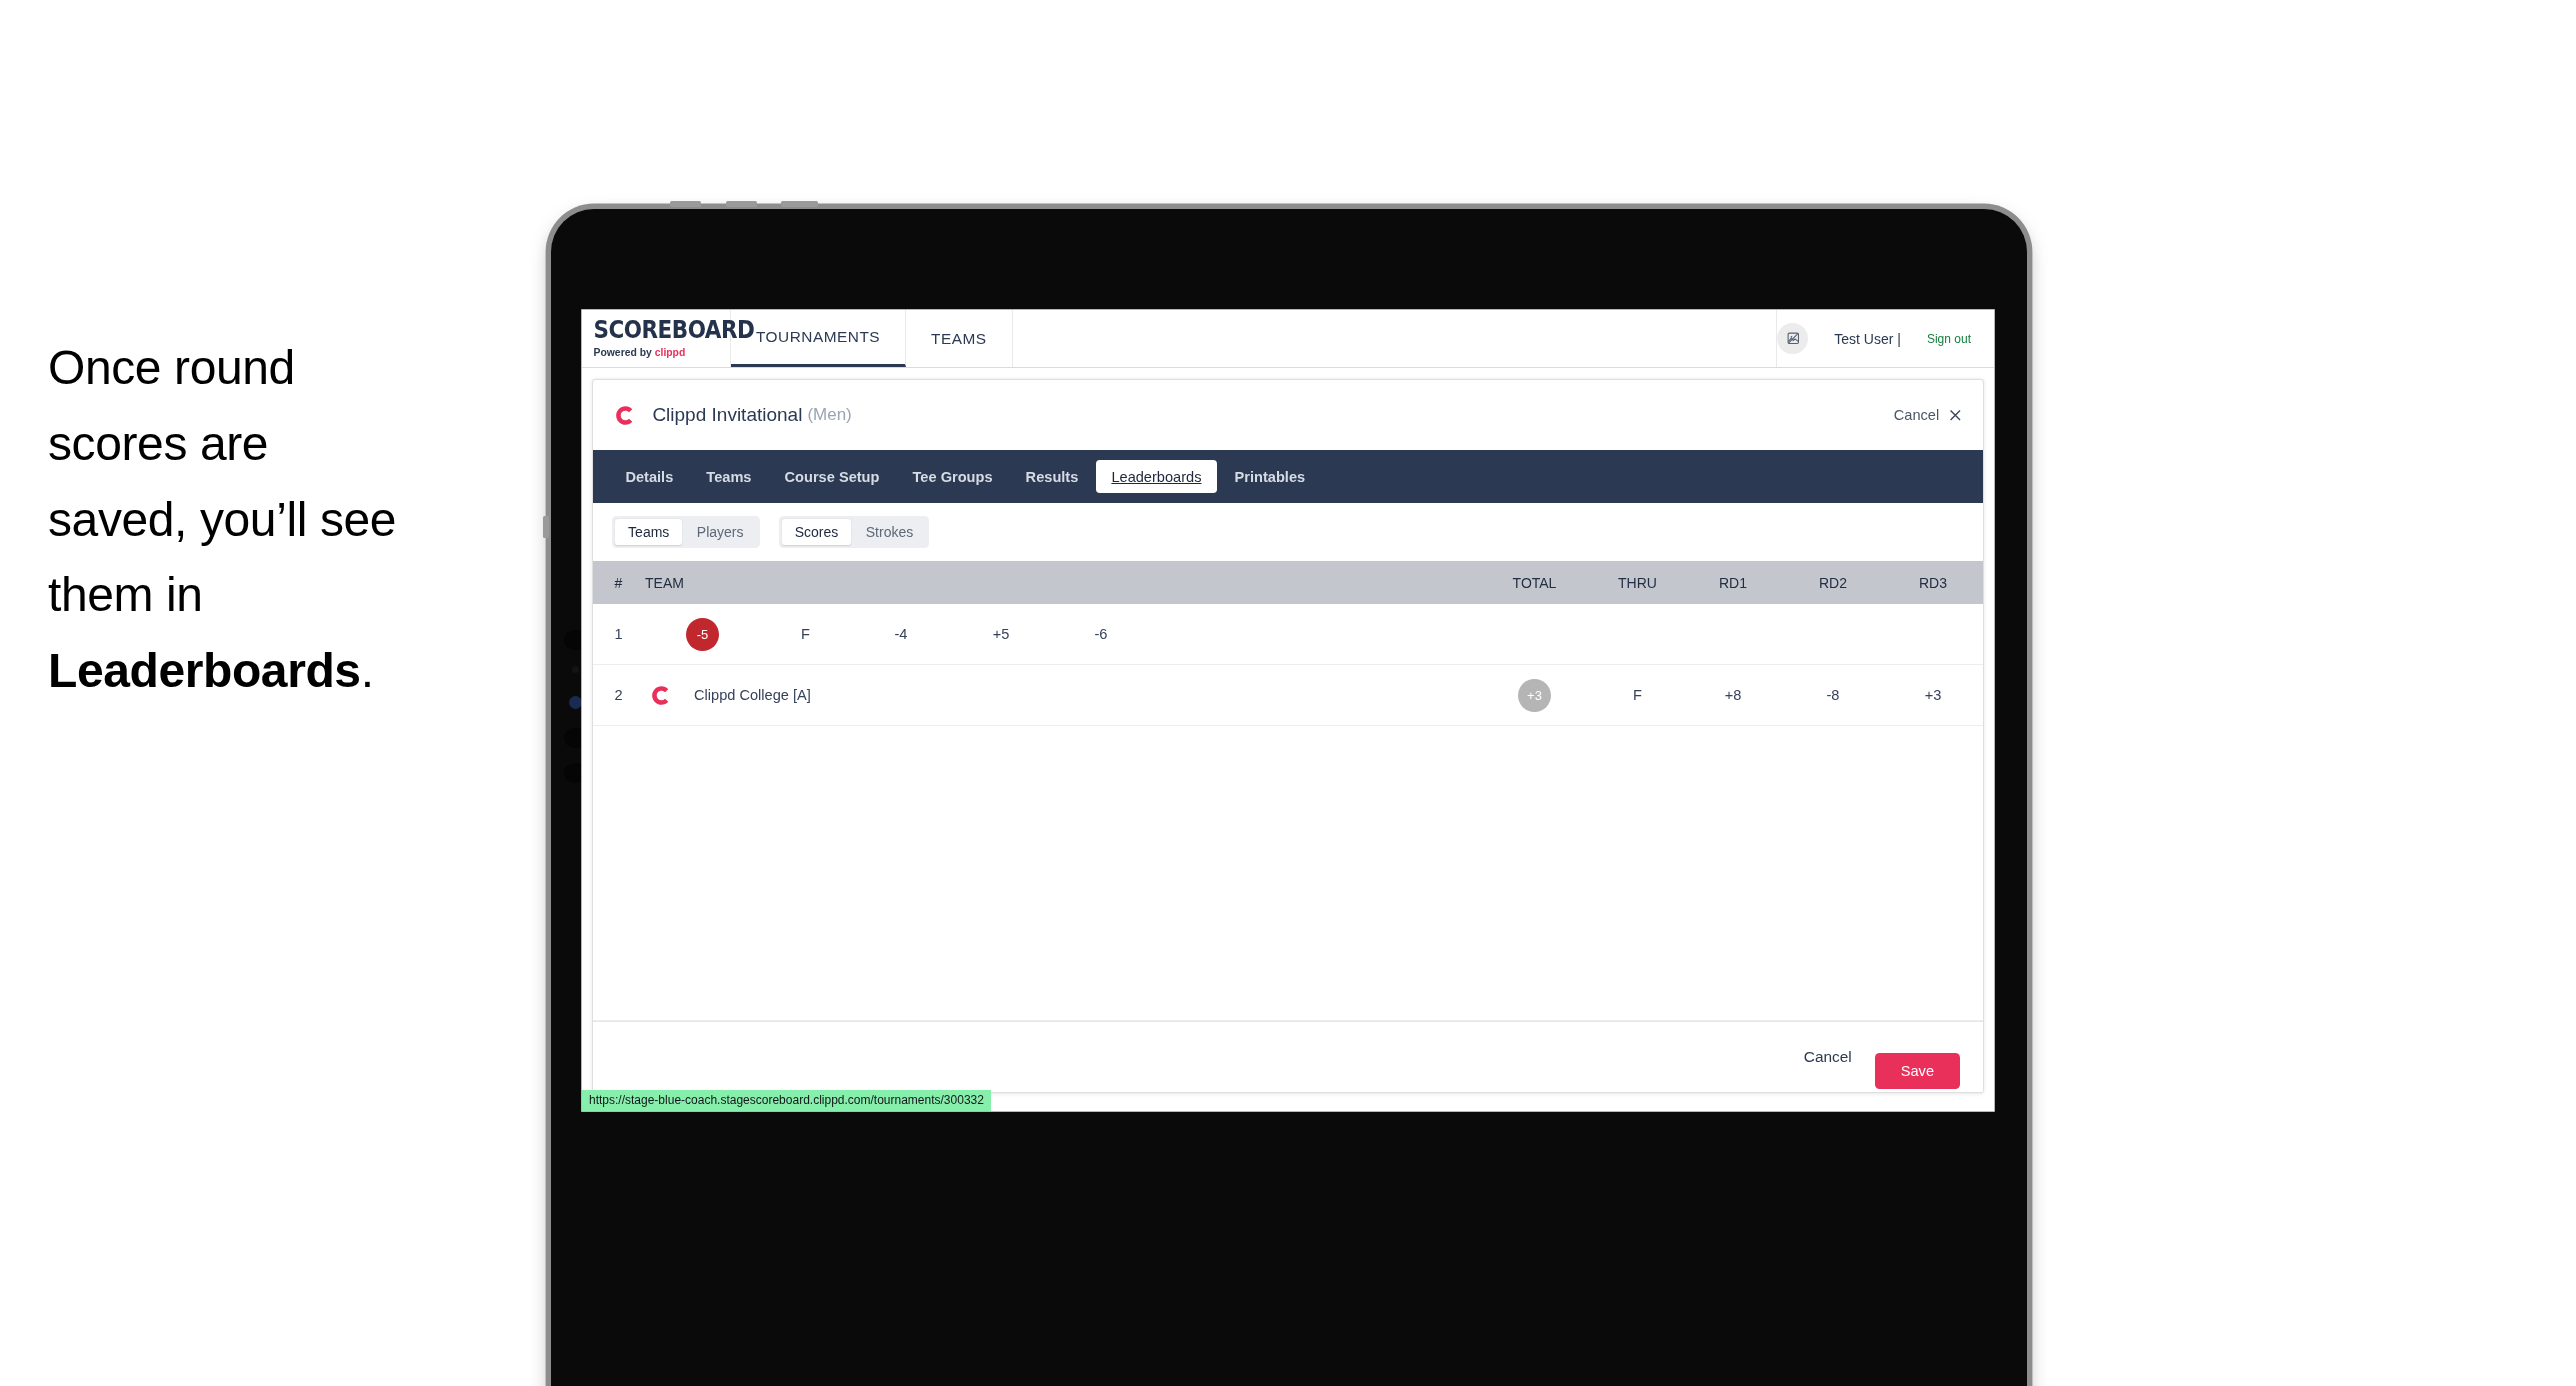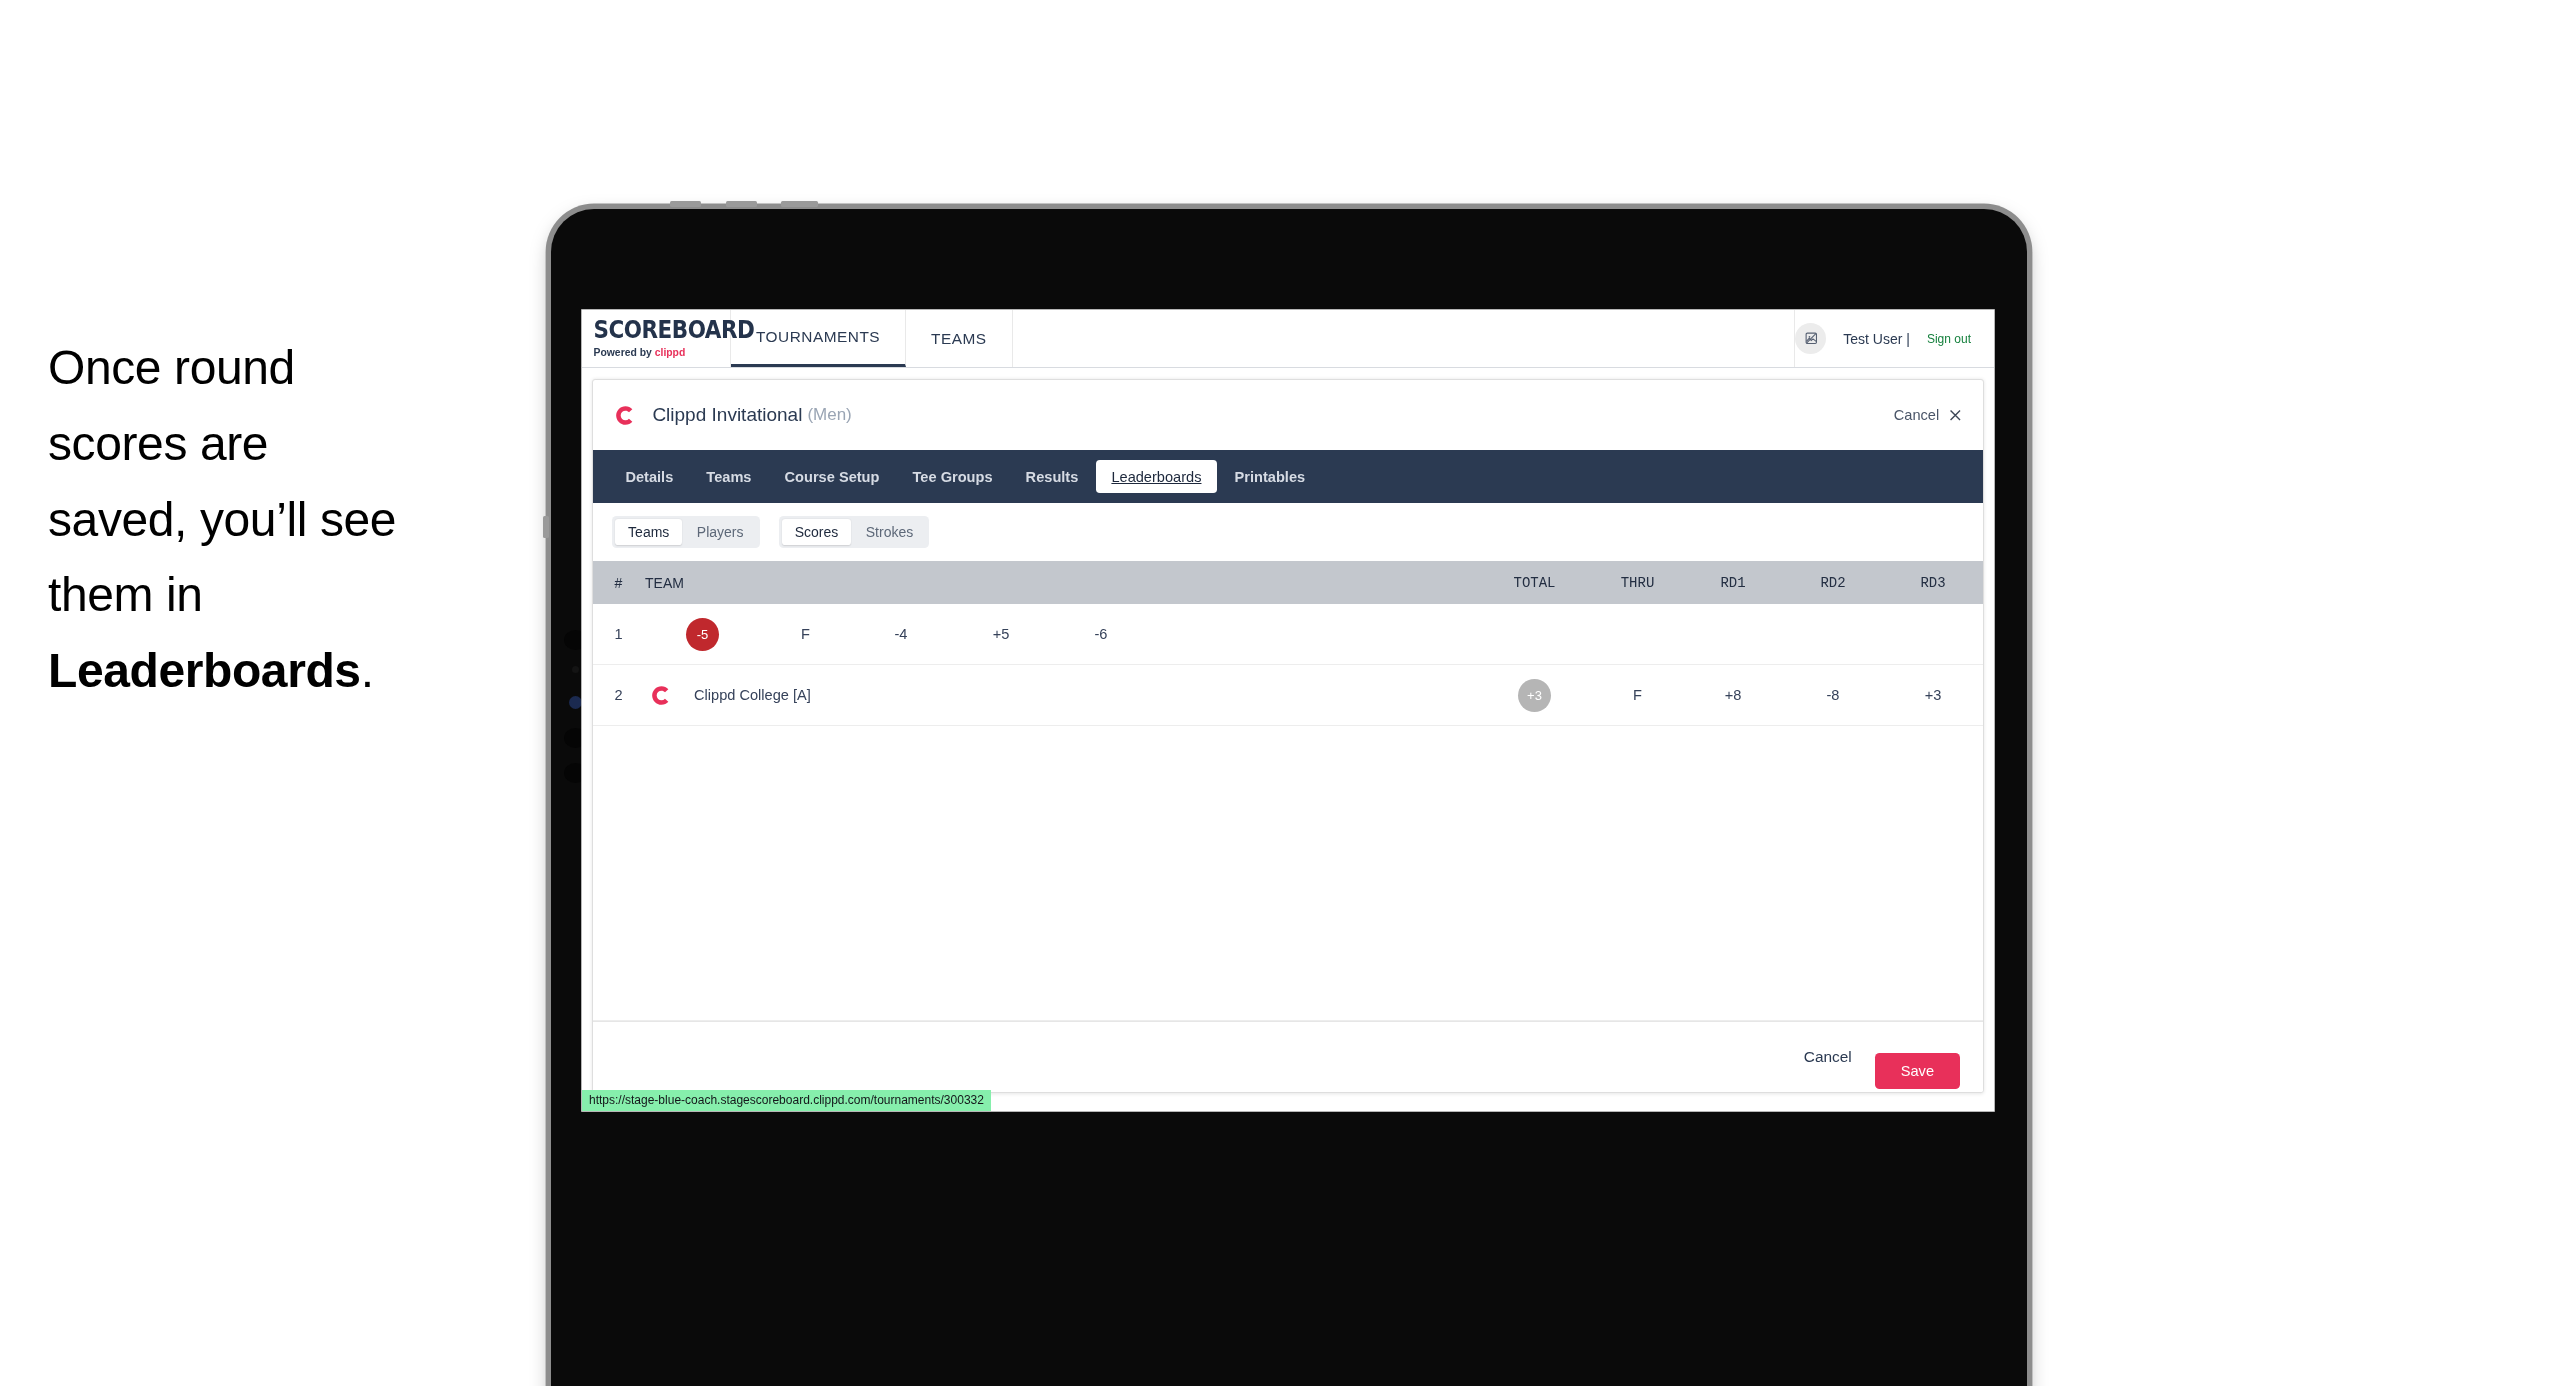--- a/index.html
+++ b/index.html
@@ -110,21 +110,21 @@
     cursor: pointer;
   }
   .nav-tab.active { border-bottom: 3.8px solid #2b3a52; }
 
   #appbar-spacer { flex: 1; border-right: 0.8px solid #e9e9e9; }
 
   #user-zone {
     display: flex;
     align-items: center;
     padding-right: 23px;
-    gap: 17px;
+    gap: 26px;
   }
   #avatar {
     width: 31px; height: 31px;
     border-radius: 50%;
     background: #ececec;
     display: flex; align-items: center; justify-content: center;
   }
   #user-name { font-size: 14px; color: #2b3a52; }
   #signout { font-size: 12px; color: #15803d; cursor: pointer; }
 
@@ -234,21 +234,21 @@
     background: #fff;
   }
   #tbody-fill { flex: 1; background: #fff; border-bottom: 0.8px solid #ededed; }
 
   .c-rank  { width: 52px;  text-align: left; padding-left: 21.5px; }
   .c-team  { flex: 1;      display: flex; align-items: center; gap: 17px; }
   .c-total { width: 115px; text-align: center; display:flex; justify-content:center; }
   .c-thru  { width: 91px; text-align: center; }
   .c-rd    { width: 100px; text-align: center; }
 
-  #thead .c-total, #thead .c-thru, #thead .c-rd { display: block; font-family: Liberation Mono, monospace; }
+  #thead .c-total, #thead .c-thru, #thead .c-rd { display: block; }
 
   .team-logo-sb {
     width: 32px; height: 37px;
     background: #24334b;
     border-radius: 1.5px;
     display: flex; flex-direction: column;
     align-items: center; justify-content: center;
     flex-shrink: 0;
   }
   .team-logo-sb .l1 {

